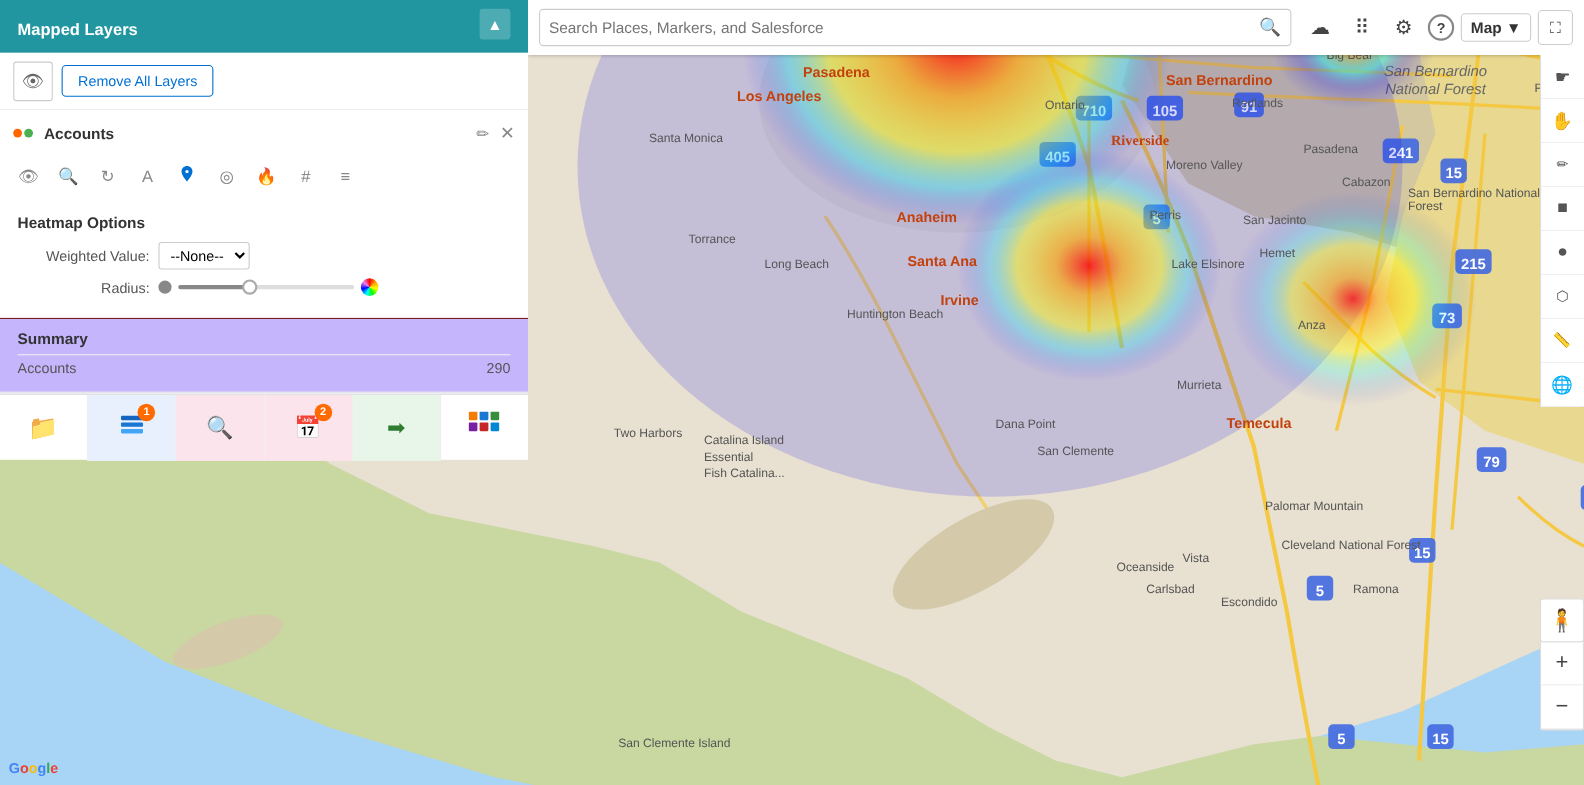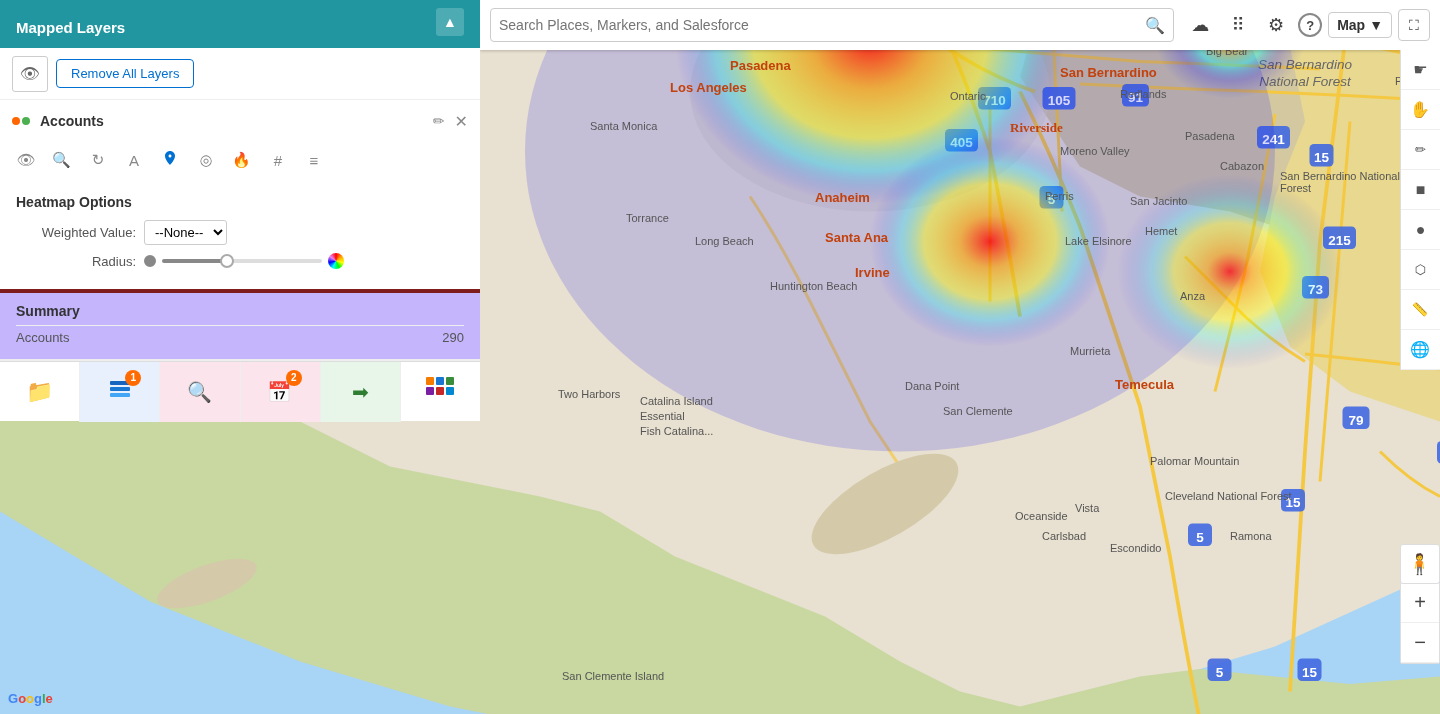--- a/index.html
+++ b/index.html
@@ -271,21 +271,21 @@
       color: #888;
       border-radius: 3px;
     }
 
     .viz-icon.active { color: #0070d2; }
 
     
     #heatmap-options {
       background: white;
       padding: 12px 16px;
-      border-bottom: 4px solid #7f1d1d;
+      border-bottom: 1px solid #7f1d1d;
     }
 
     #heatmap-title {
       font-size: 14px;
       font-weight: bold;
       color: #333;
       margin-bottom: 10px;
     }
 
     .option-row {

